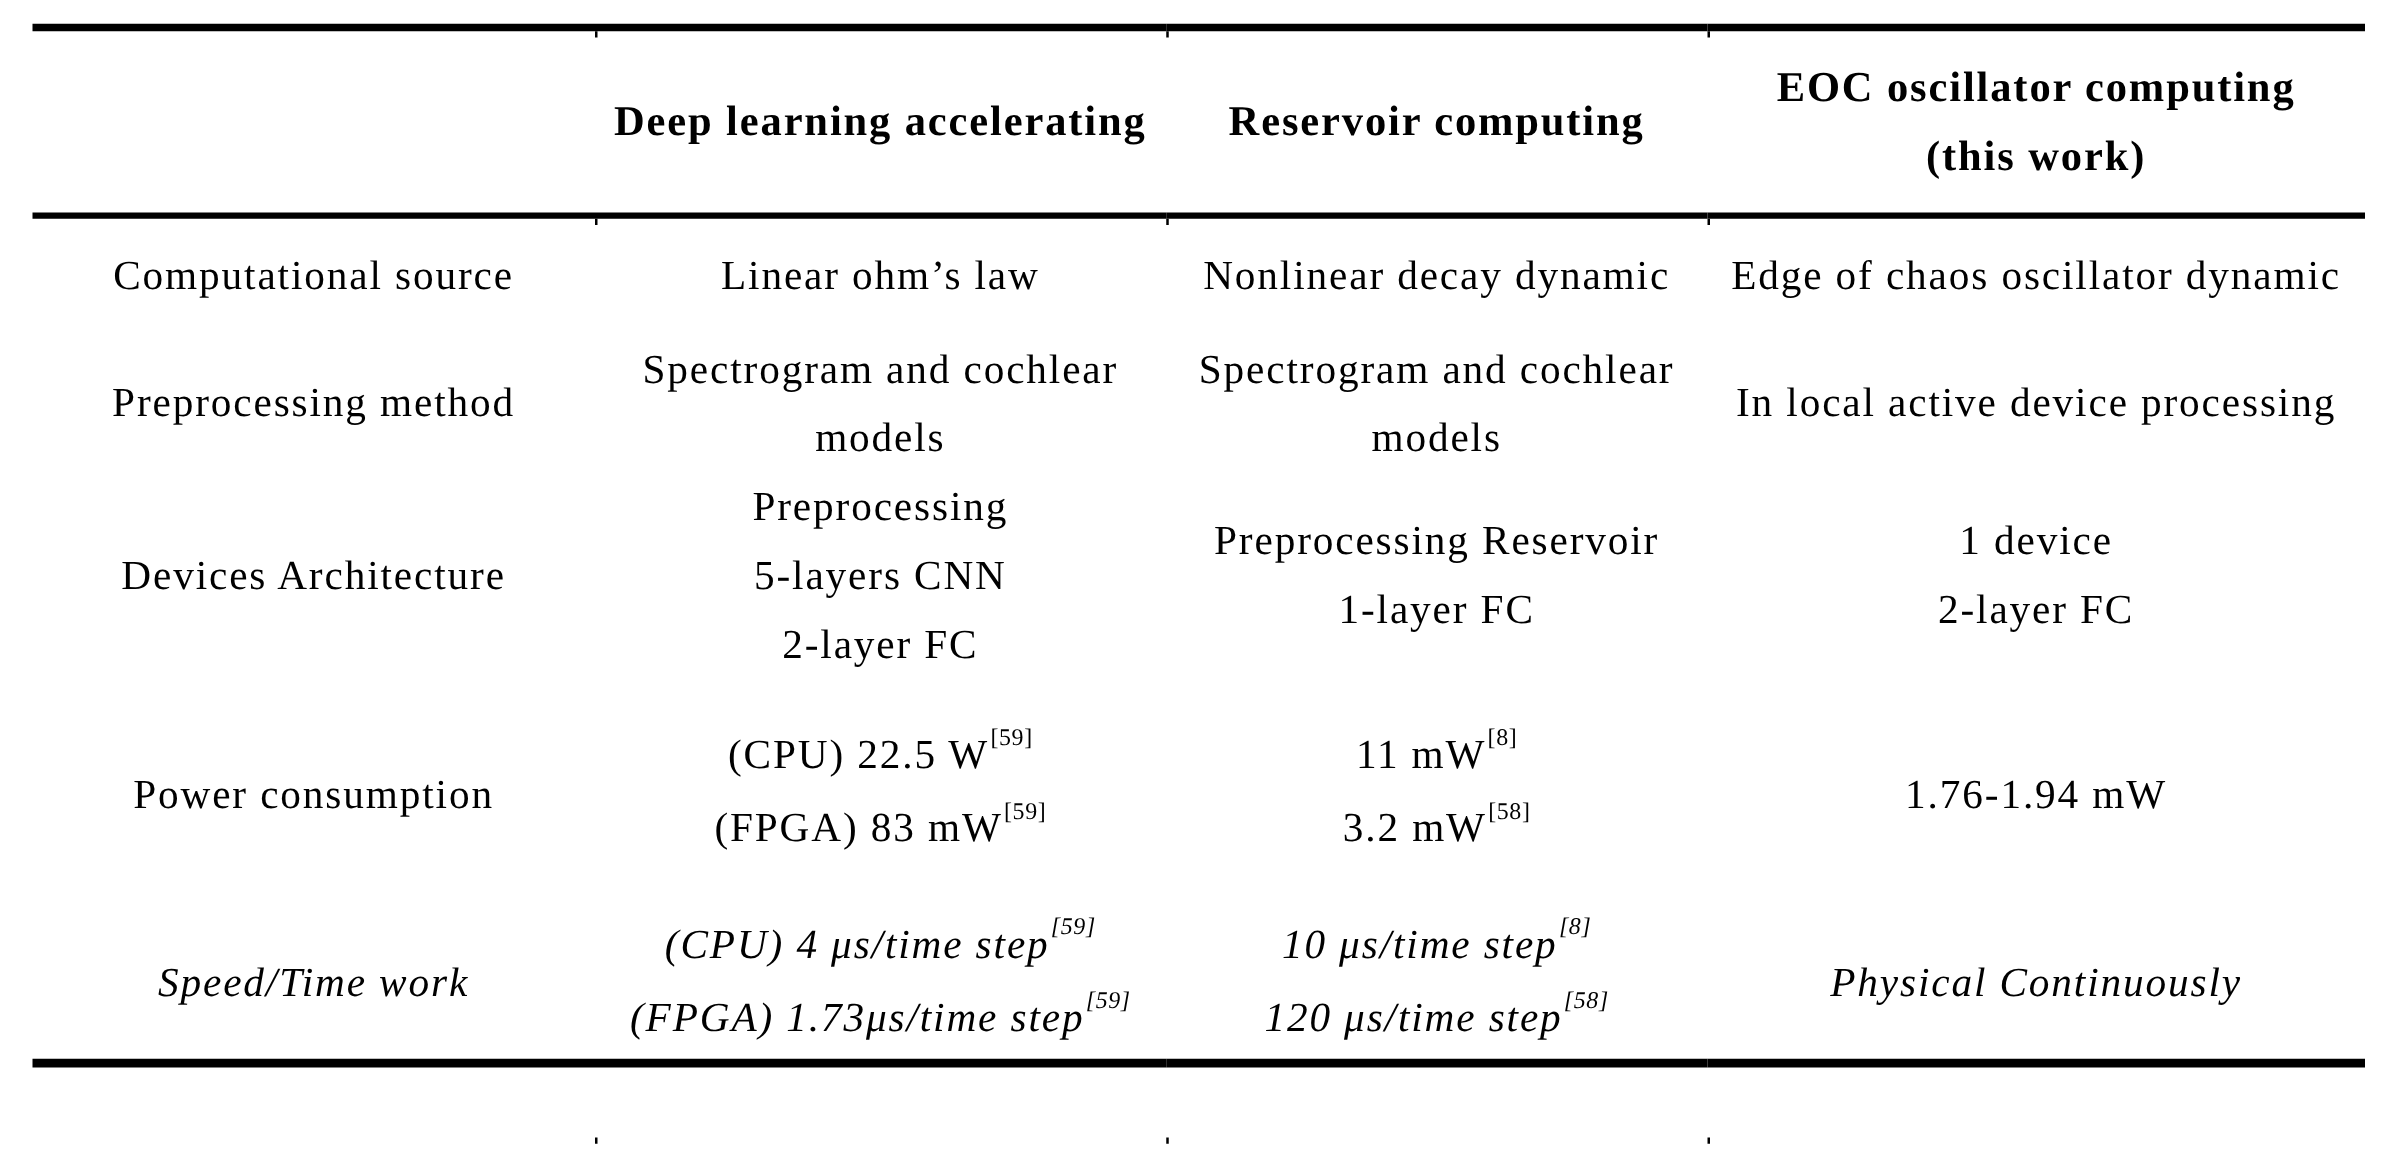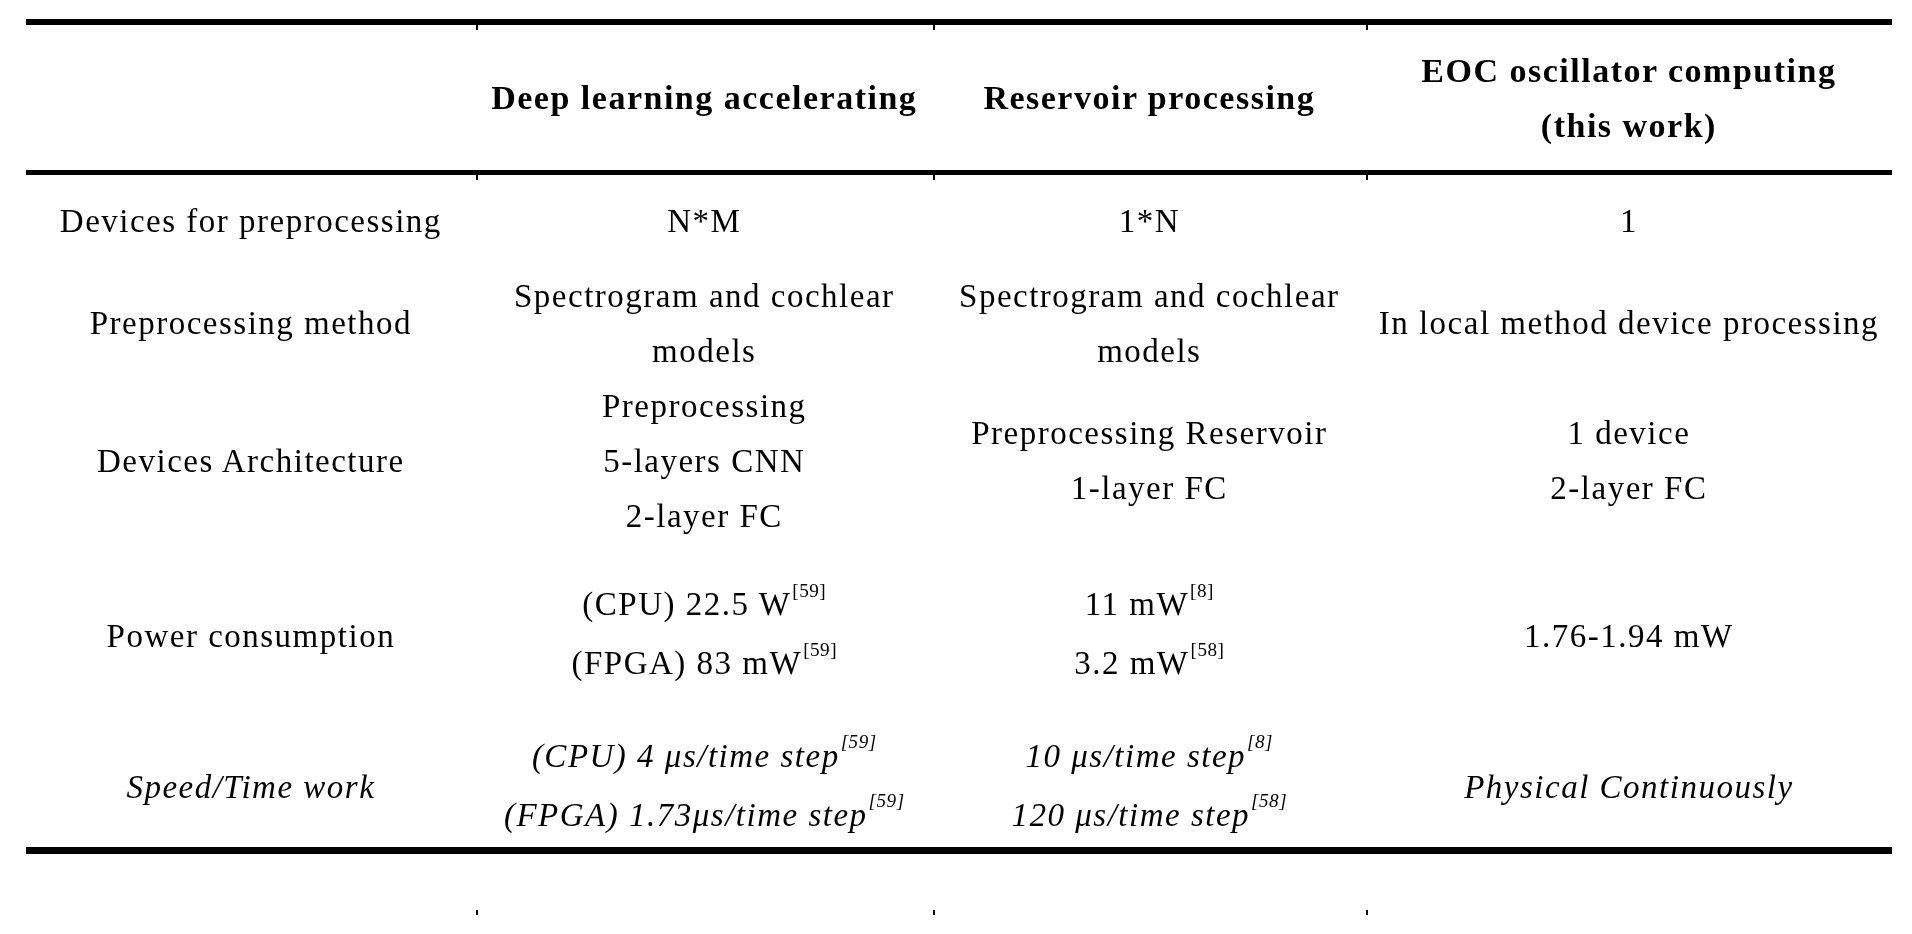--- a/index.html
+++ b/index.html
@@ -88,57 +88,57 @@
     </colgroup>
     <thead>
       <tr>
           <th>
             <div class="line"></div>
           </th>
           <th>
             <div class="line">Deep learning accelerating</div>
           </th>
           <th>
-            <div class="line">Reservoir processing</div>
+            <div class="line">Reservoir computing</div>
           </th>
           <th>
             <div class="line">EOC oscillator computing</div>
             <div class="line">(this work)</div>
           </th>
         </tr>
     </thead>
     <tbody>
         <tr>
           <th scope="row">
-            <div class="line">Devices for preprocessing</div>
-          </th>
-          <td>
-            <div class="line"><span>N*M</span></div>
-          </td>
-          <td>
-            <div class="line"><span>1*N</span></div>
-          </td>
-          <td>
-            <div class="line"><span>1</span></div>
+            <div class="line">Computational source</div>
+          </th>
+          <td>
+            <div class="line"><span>Linear ohm’s law</span></div>
+          </td>
+          <td>
+            <div class="line"><span>Nonlinear decay dynamic</span></div>
+          </td>
+          <td>
+            <div class="line"><span>Edge of chaos oscillator dynamic</span></div>
           </td>
         </tr>
         <tr>
           <th scope="row">
             <div class="line">Preprocessing method</div>
           </th>
           <td>
             <div class="line"><span>Spectrogram and cochlear</span></div>
             <div class="line"><span>models</span></div>
           </td>
           <td>
             <div class="line"><span>Spectrogram and cochlear</span></div>
             <div class="line"><span>models</span></div>
           </td>
           <td>
-            <div class="line"><span>In local method device processing</span></div>
+            <div class="line"><span>In local active device processing</span></div>
           </td>
         </tr>
         <tr>
           <th scope="row">
             <div class="line">Devices Architecture</div>
           </th>
           <td>
             <div class="line"><span>Preprocessing</span></div>
             <div class="line"><span>5-layers CNN</span></div>
             <div class="line"><span>2-layer FC</span></div>

